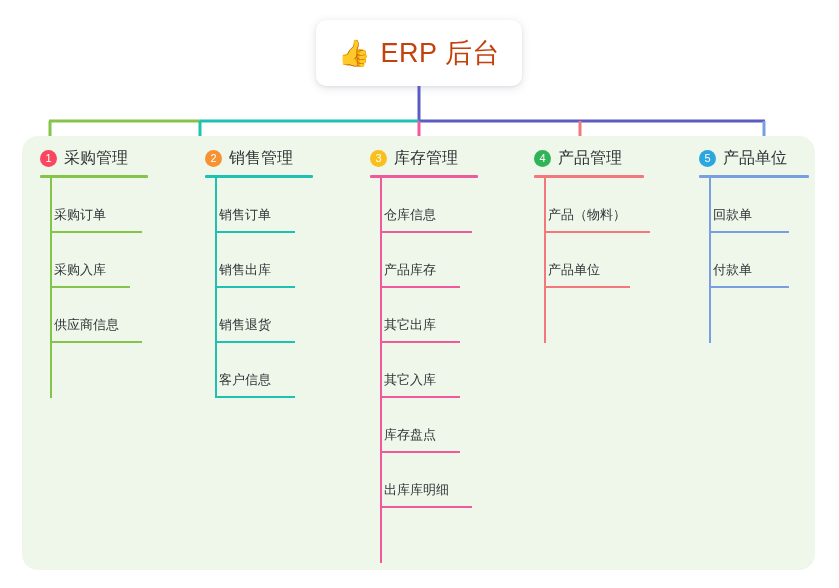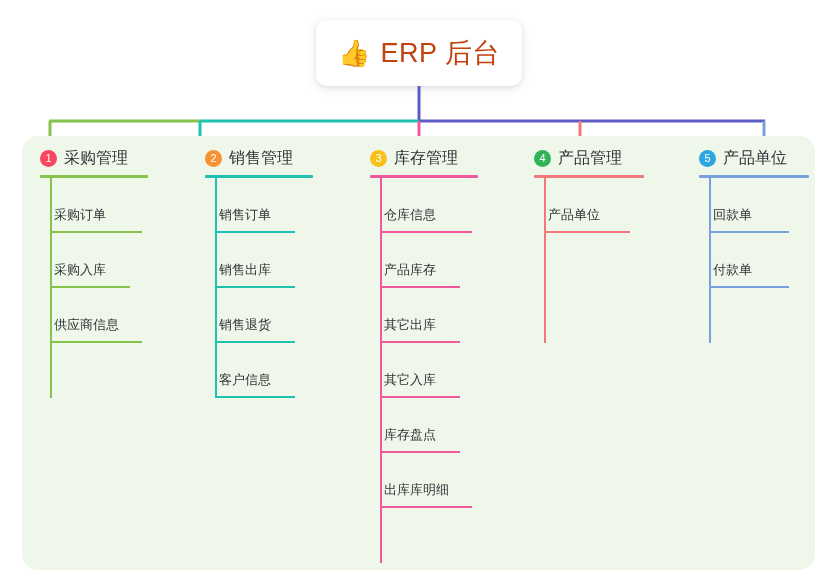--- a/index.html
+++ b/index.html
@@ -166,20 +166,24 @@
       </div>
       <div class="col" style="left: 534px;">
         <div class="col-head">
           <span class="badge" style="background: rgb(48, 180, 87);">4</span>
           <span class="col-title">产品管理</span>
         </div>
         <div class="head-rule" style="width: 110px; background: rgb(244, 119, 124);"></div>
         <div class="items">
           <div class="spine" style="background: rgb(244, 119, 124); height: 165px;"></div>
           <div class="item">
+            <span class="item-label">产品（物料）</span>
+            <div class="item-rule" style="width: 106px; background: rgb(244, 119, 124);"></div>
+          </div>
+          <div class="item">
             <span class="item-label">产品单位</span>
             <div class="item-rule" style="width: 86px; background: rgb(244, 119, 124);"></div>
           </div>
         </div>
       </div>
       <div class="col" style="left: 699px;">
         <div class="col-head">
           <span class="badge" style="background: rgb(43, 166, 224);">5</span>
           <span class="col-title">产品单位</span>
         </div>

